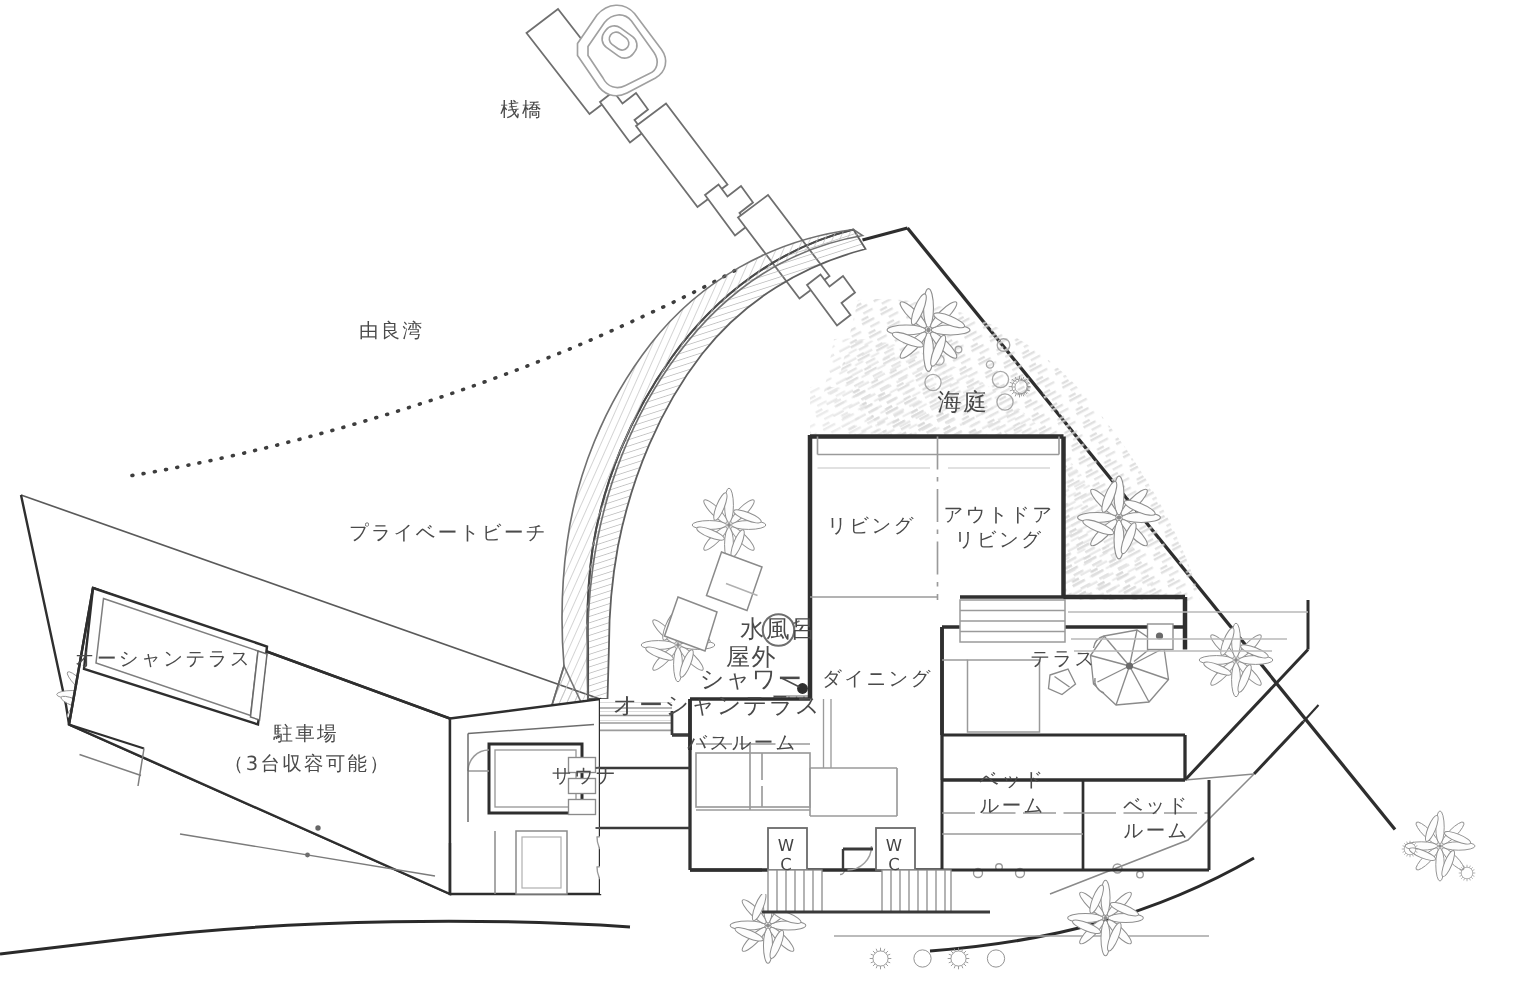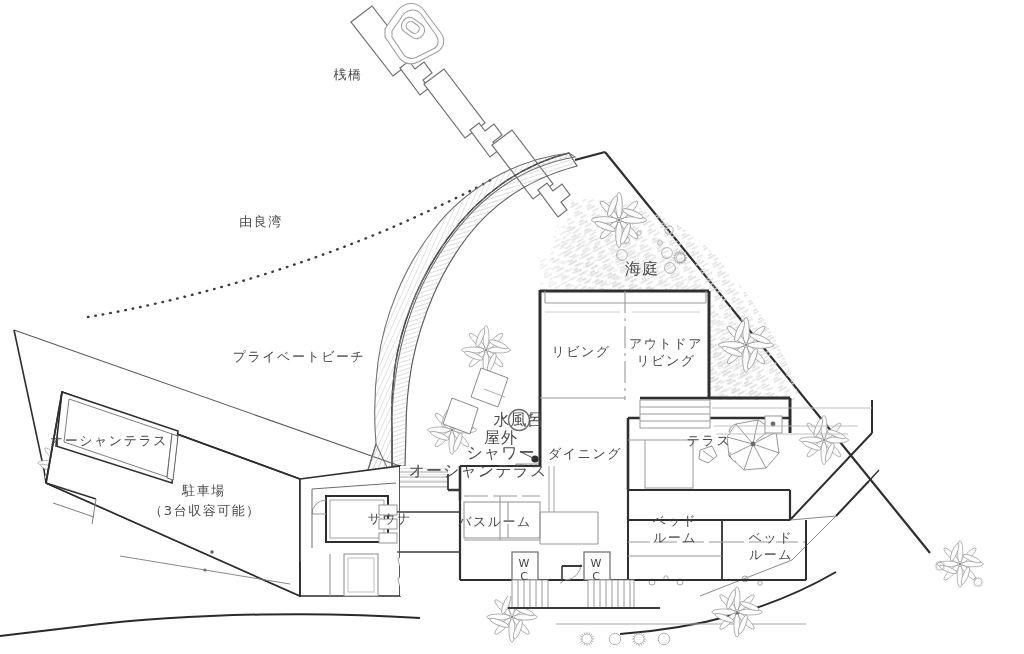--- a/index.html
+++ b/index.html
@@ -514,21 +514,21 @@
 
 <div id="labels">
       <div class="lbl" style="left: 348px; top: 74px;">桟橋</div>
       <div class="lbl" style="left: 261px; top: 221px; text-align: right;">由良湾</div>
       <div class="lbl" style="left: 299px; top: 356px;">プライベートビーチ</div>
       <div class="lbl" style="left: 109px; top: 440px;">オーシャンテラス</div>
       <div class="lbl" style="left: 204px; top: 490px;">駐車場</div>
       <div class="lbl" style="left: 205px; top: 510px;">（3台収容可能）</div>
       <div class="lbl" style="left: 358px; top: 518px; margin-left: 32px;">サウナ</div>
       <div class="lbl sm" style="left: 478px; top: 470px;">オーシャンテラス</div>
-      <div class="lbl" style="left: 495px; top: 521px;">バスルーム</div>
+      <div class="lbl" style="left: 495px; top: 496px;">バスルーム</div>
       <div class="lbl wc" style="left: 524px; top: 570px;">W
 C</div>
       <div class="lbl wc" style="left: 596px; top: 570px;">W
 C</div>
       <div class="lbl sm" style="left: 501px; top: 445px;">屋外
 シャワー</div>
       <div class="lbl sm" style="left: 519px; top: 403px; margin-top: 16px;">水風呂</div>
       <div class="lbl" style="left: 581px; top: 351px;">リビング</div>
       <div class="lbl" style="left: 666px; top: 352px;">アウトドア
 リビング</div>

